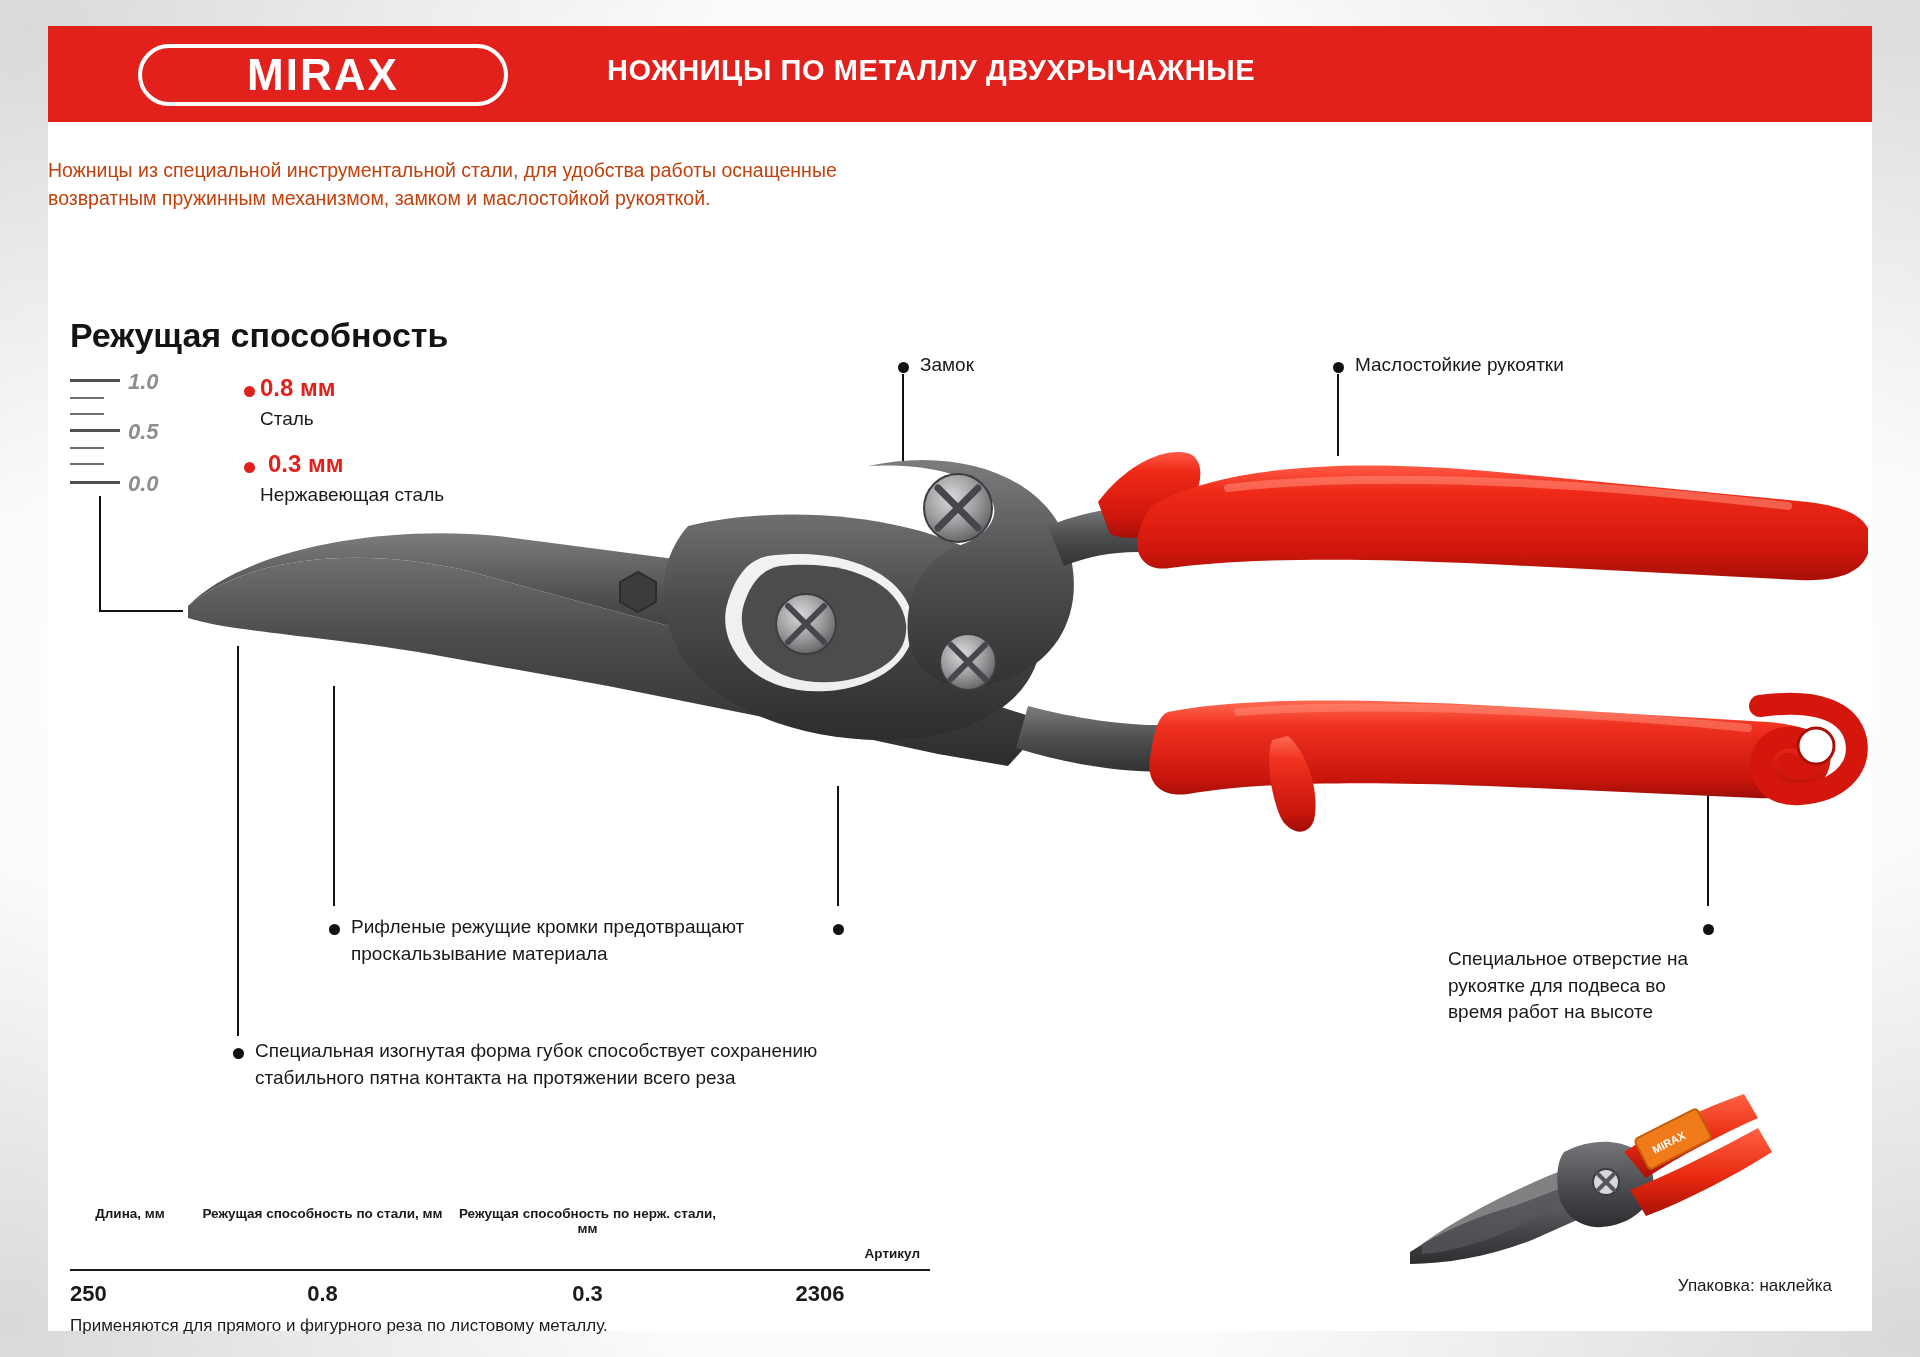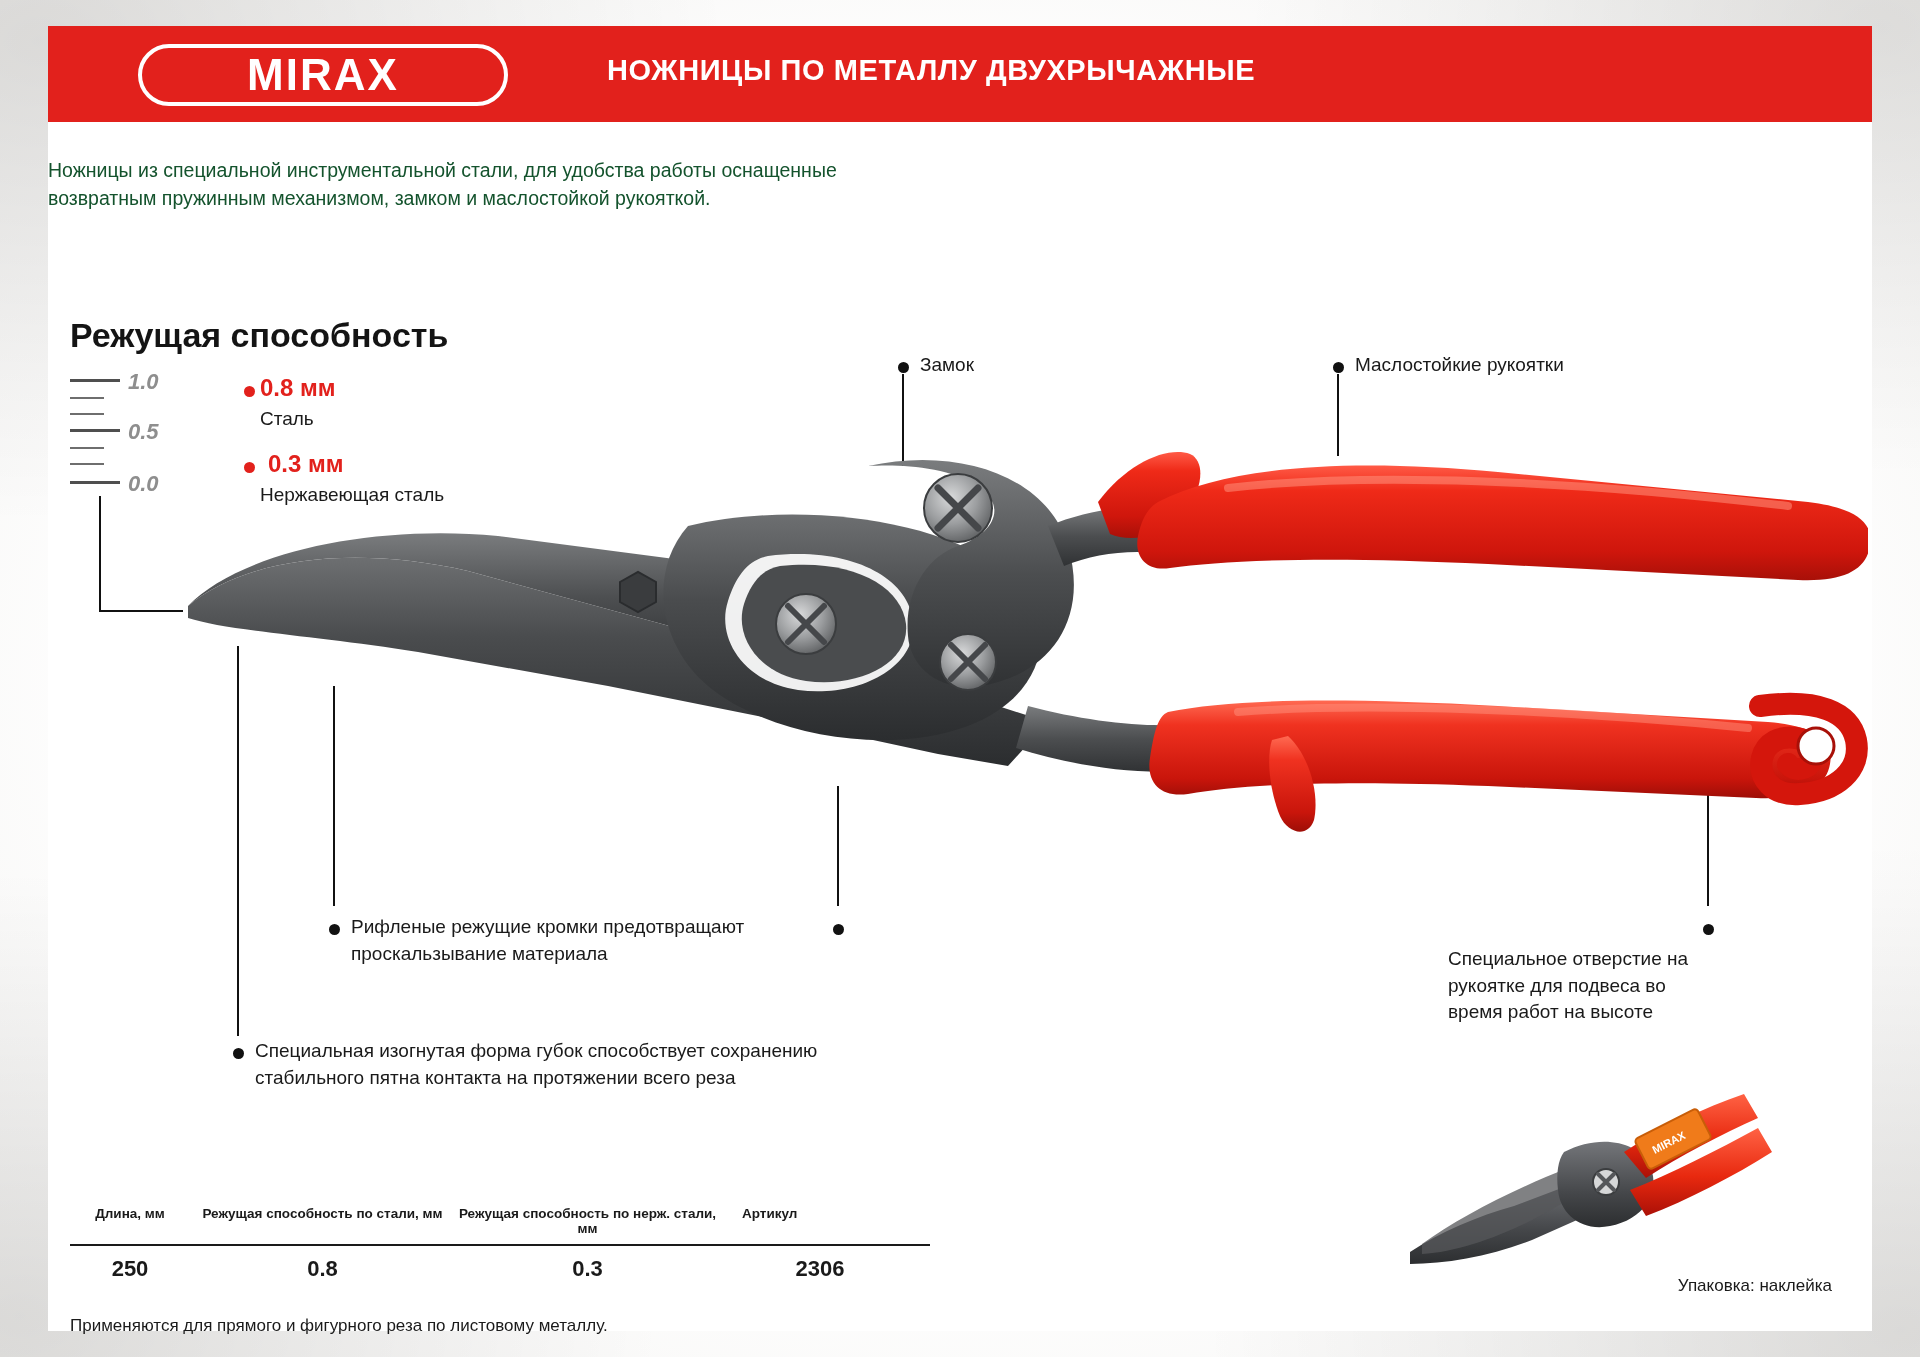--- a/index.html
+++ b/index.html
@@ -45,21 +45,21 @@
     letter-spacing:2px; line-height:1;
   }
   .header-title {
     position:absolute; left:545px; top:28px;
     color:#ffffff; font-size:29px; font-weight:bold; letter-spacing:0.6px;margin-left:14px;
   }
 
   
   .intro {
     position:absolute; left:0; top:130px; width:900px;
-    font-size:19.5px; line-height:1.45; color:#14532d;
+    font-size:19.5px; line-height:1.45; color:#c2410c;
   }
 
   
   .cap-title {
     position:absolute; left:22px; top:290px;
     font-size:34px; font-weight:bold; color:#141414;
   }
   .scale { position:absolute; left:22px; top:345px; width:270px; height:145px; }
   .tick { position:absolute; height:3px; background:#4f4f4f; left:0; }
   .tick.small { width:34px; height:2px; background:#6e6e6e; }
@@ -97,26 +97,26 @@
     position:absolute; left:22px; top:1180px; width:860px;
   }
   .table .row { display:flex; }
   .table .hdr div {
     font-size:13.5px; font-weight:bold; color:#1a1a1a; padding-bottom:8px;
   }
   .table .rule { height:2px; background:#1a1a1a; width:100%; }
   .table .vals div {
     font-size:22px; font-weight:bold; color:#1a1a1a; padding-top:10px;
   }
-  .c1 { width:120px; text-align:center; }
+  .c1 { width:120px; text-align:left; }
   .c2 { width:265px; text-align:center; }
   .c3 { width:265px; text-align:center; }
   .c4 { width:200px; text-align:center; }
   .hdr .c1,.hdr .c2,.hdr .c3 { text-align:center; }
-  .hdr .c4 { text-align:left; padding-left:22px; }
+  .hdr .c4 { text-align:right; padding-left:22px;margin-top:40px; }
   .vals .c4 { font-weight:normal; font-size:20px; }
 
   .footnote {
     position:absolute; left:22px; top:1290px;
     font-size:17px; color:#1a1a1a;
   }
   .pack-label {
     position:absolute; right:40px; top:1250px;
     font-size:17px; color:#1a1a1a;
   }

